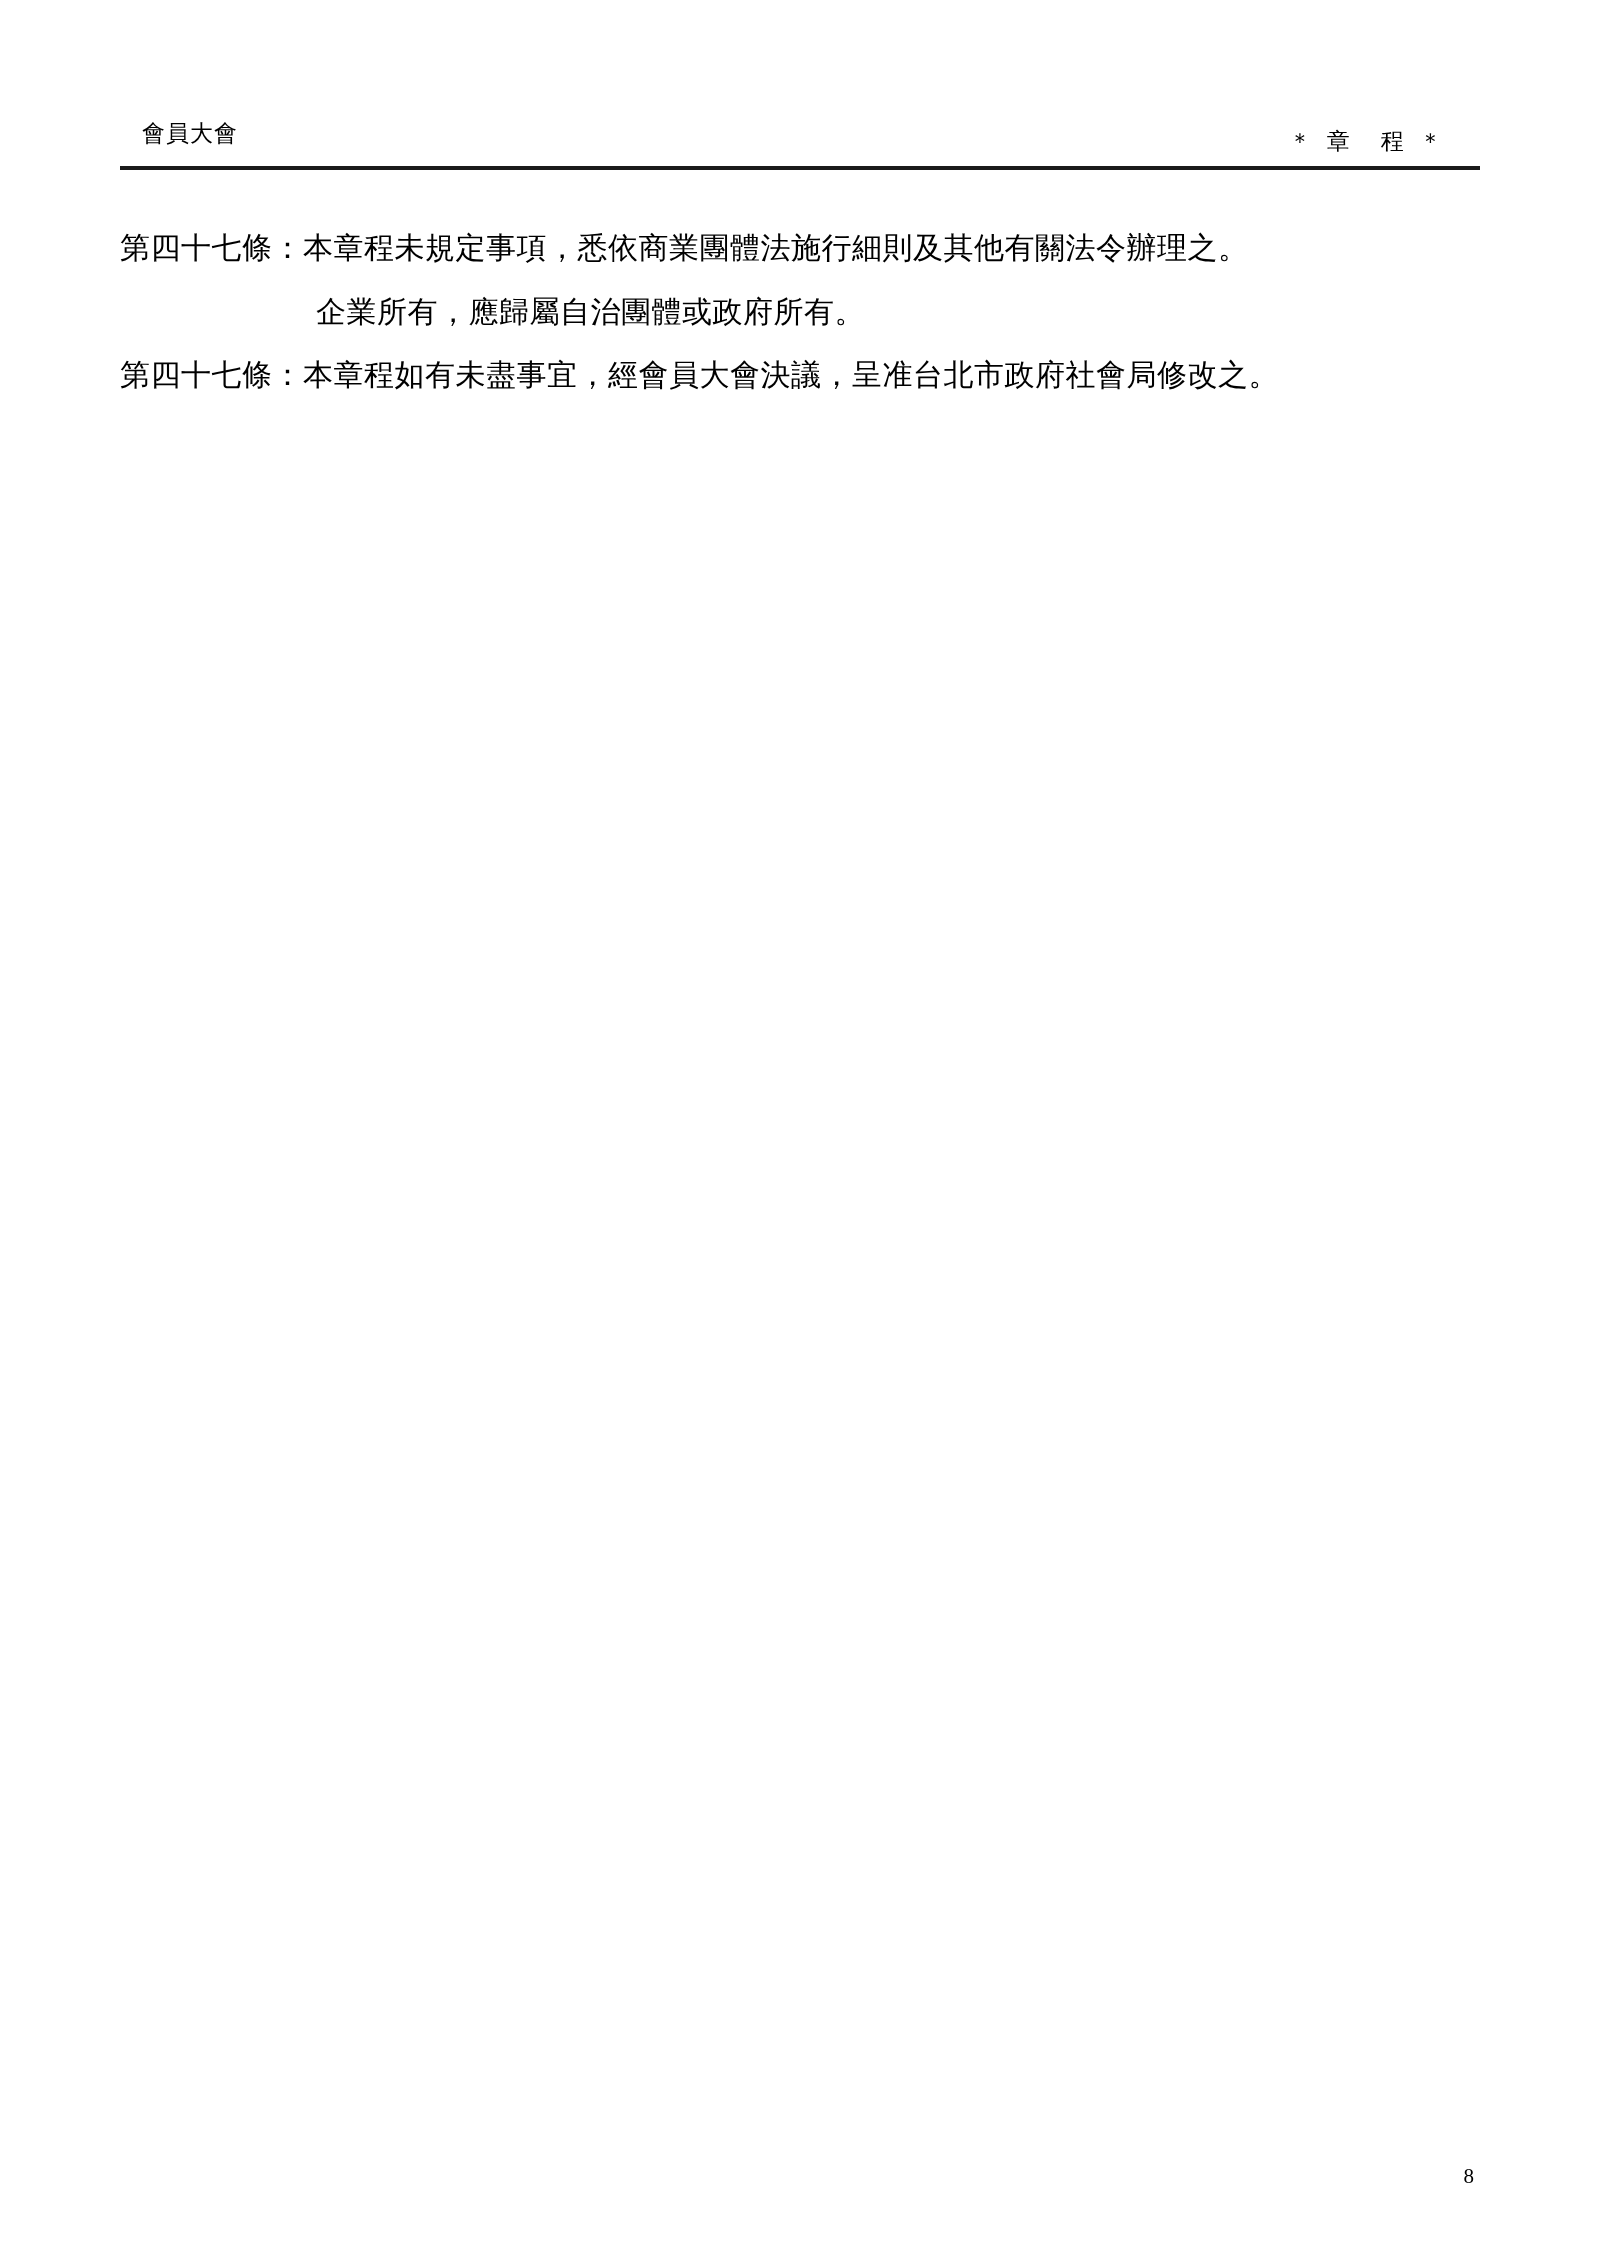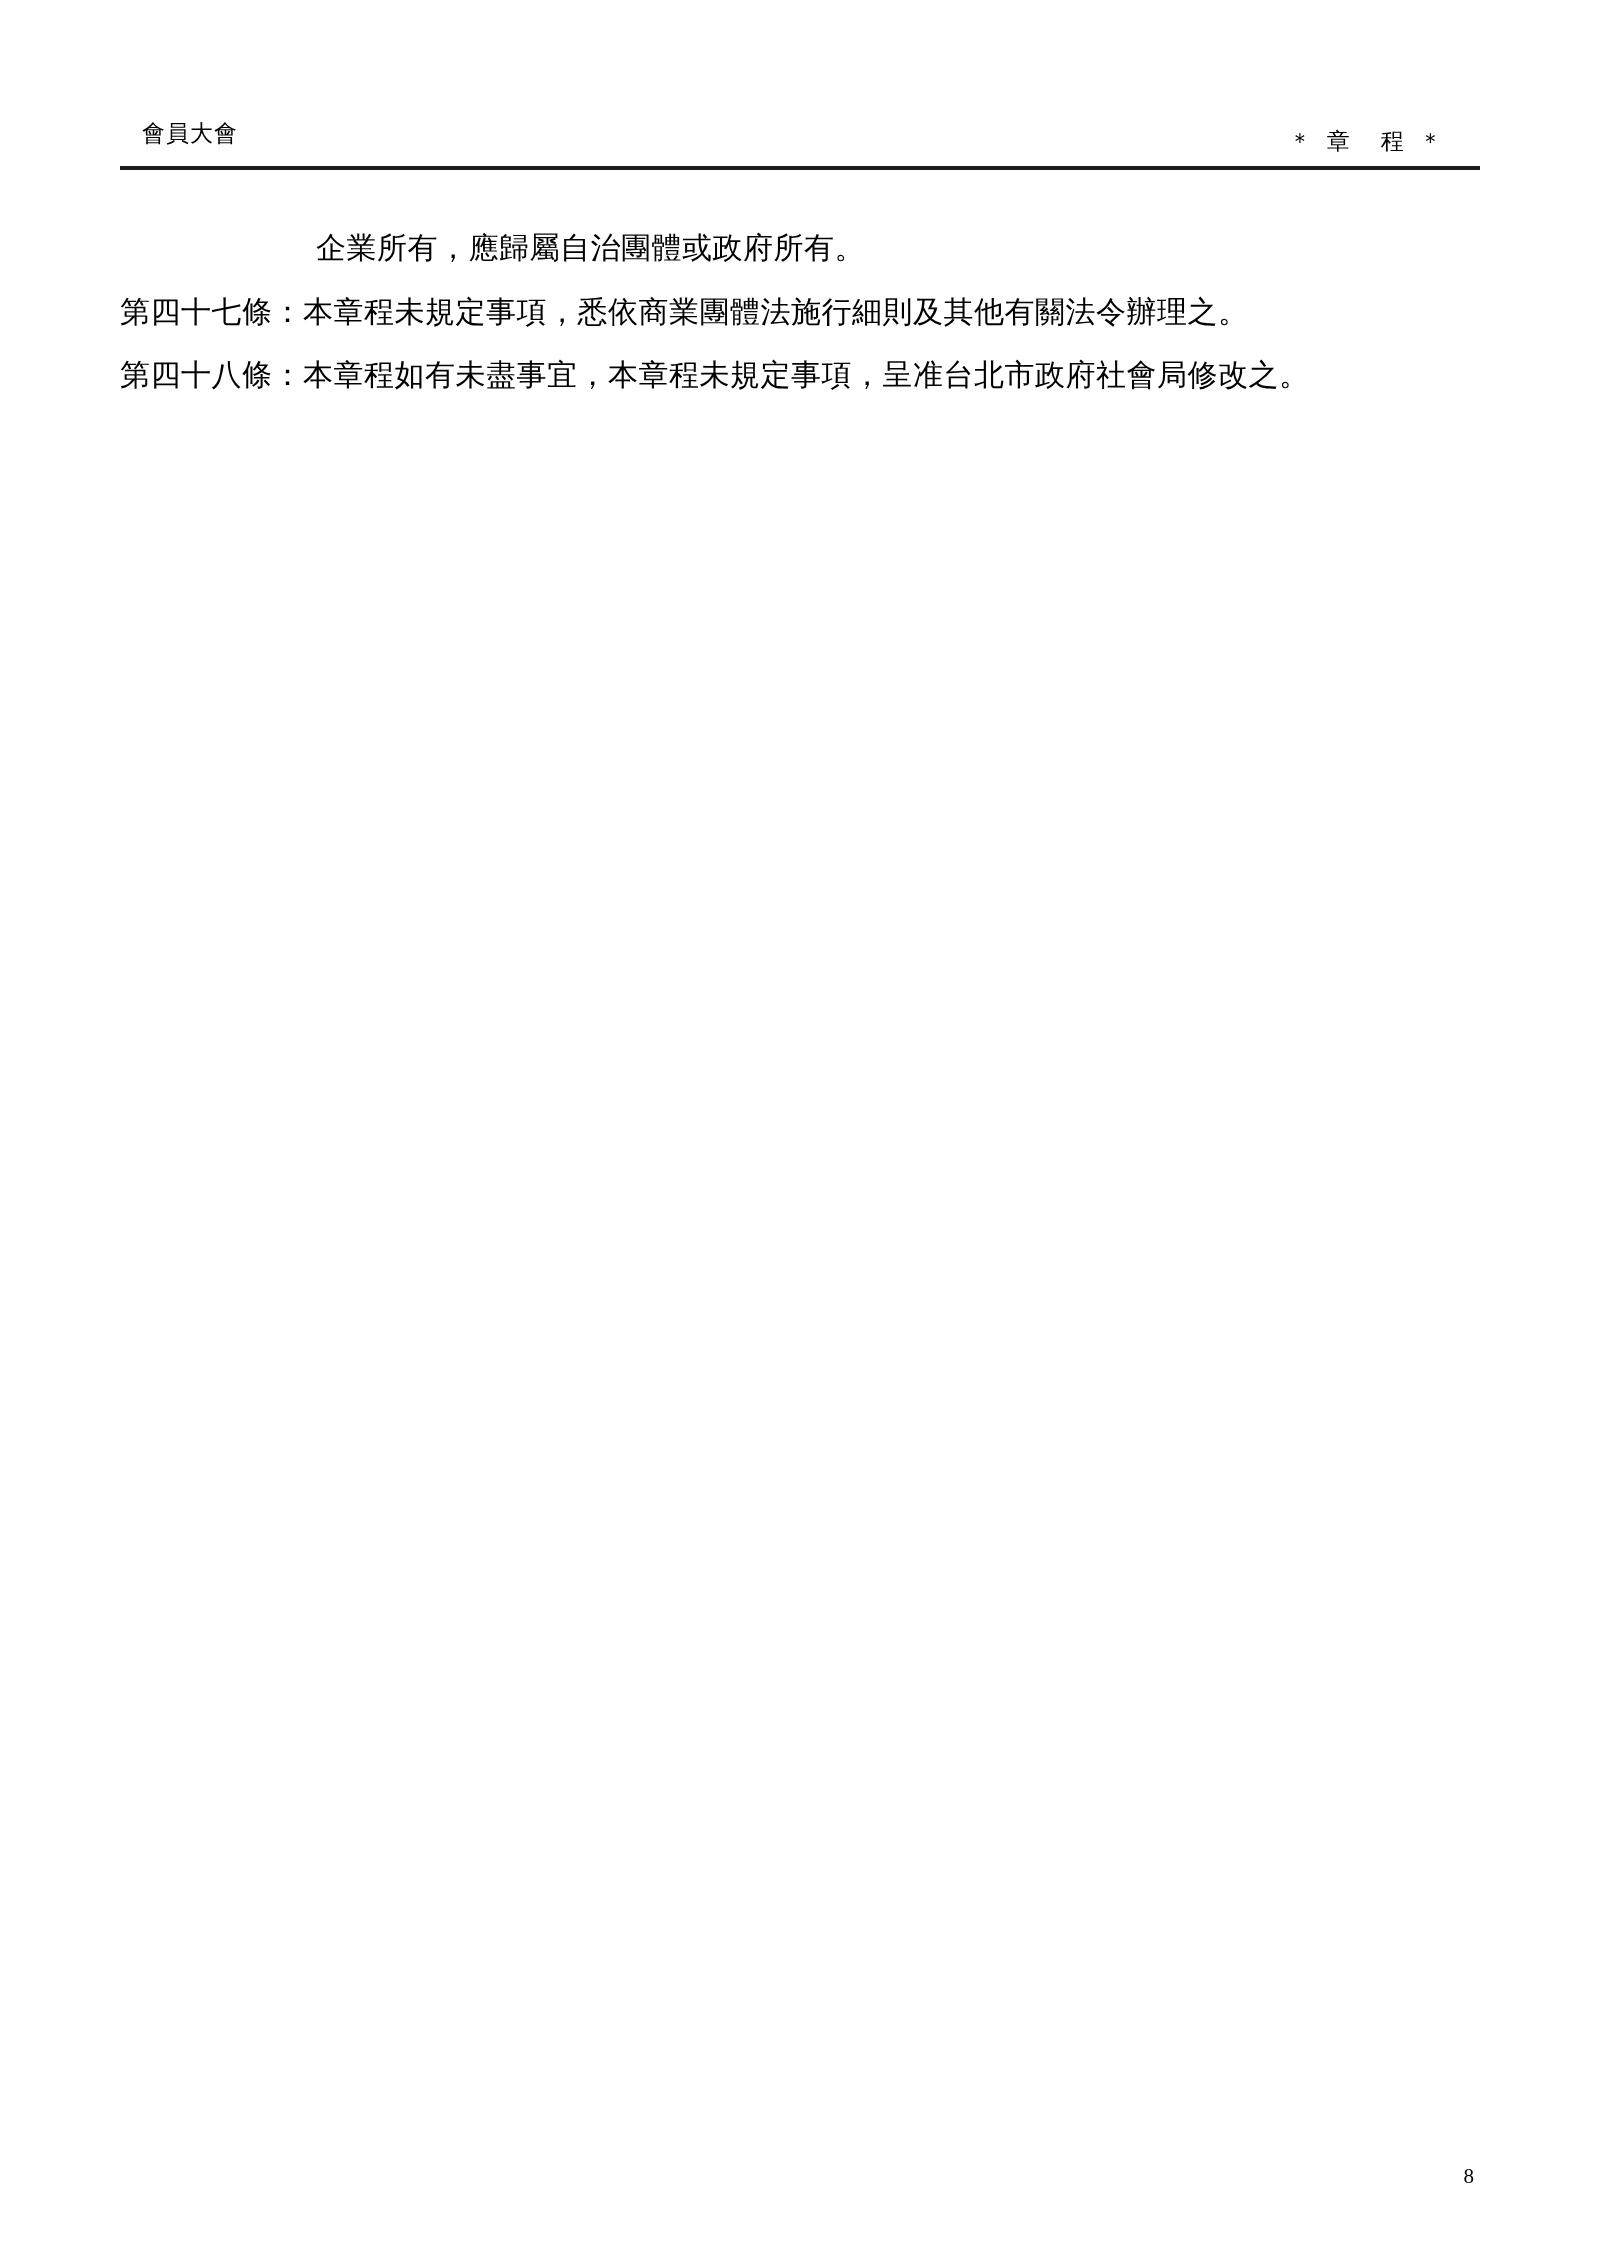--- a/index.html
+++ b/index.html
@@ -86,20 +86,20 @@
 
 <div class="page">
 
   <div class="header">
     <div class="header-left">會員大會</div>
     <div class="header-right">＊ 章　程 ＊</div>
     <div class="header-rule"></div>
   </div>
 
   <div class="body">
+    <p class="para">第四十七條：本章程未規定事項，悉依商業團體法施行細則及其他有關法令辦理之。</p>
     <p class="para indent">企業所有，應歸屬自治團體或政府所有。</p>
-    <p class="para">第四十七條：本章程未規定事項，悉依商業團體法施行細則及其他有關法令辦理之。</p>
-    <p class="para">第四十八條：本章程如有未盡事宜，本章程未規定事項，呈准台北市政府社會局修改之。</p>
+    <p class="para">第四十七條：本章程如有未盡事宜，經會員大會決議，呈准台北市政府社會局修改之。</p>
   </div>
 
   <div class="footer">8</div>
 
 </div>
 
 </body></html>

